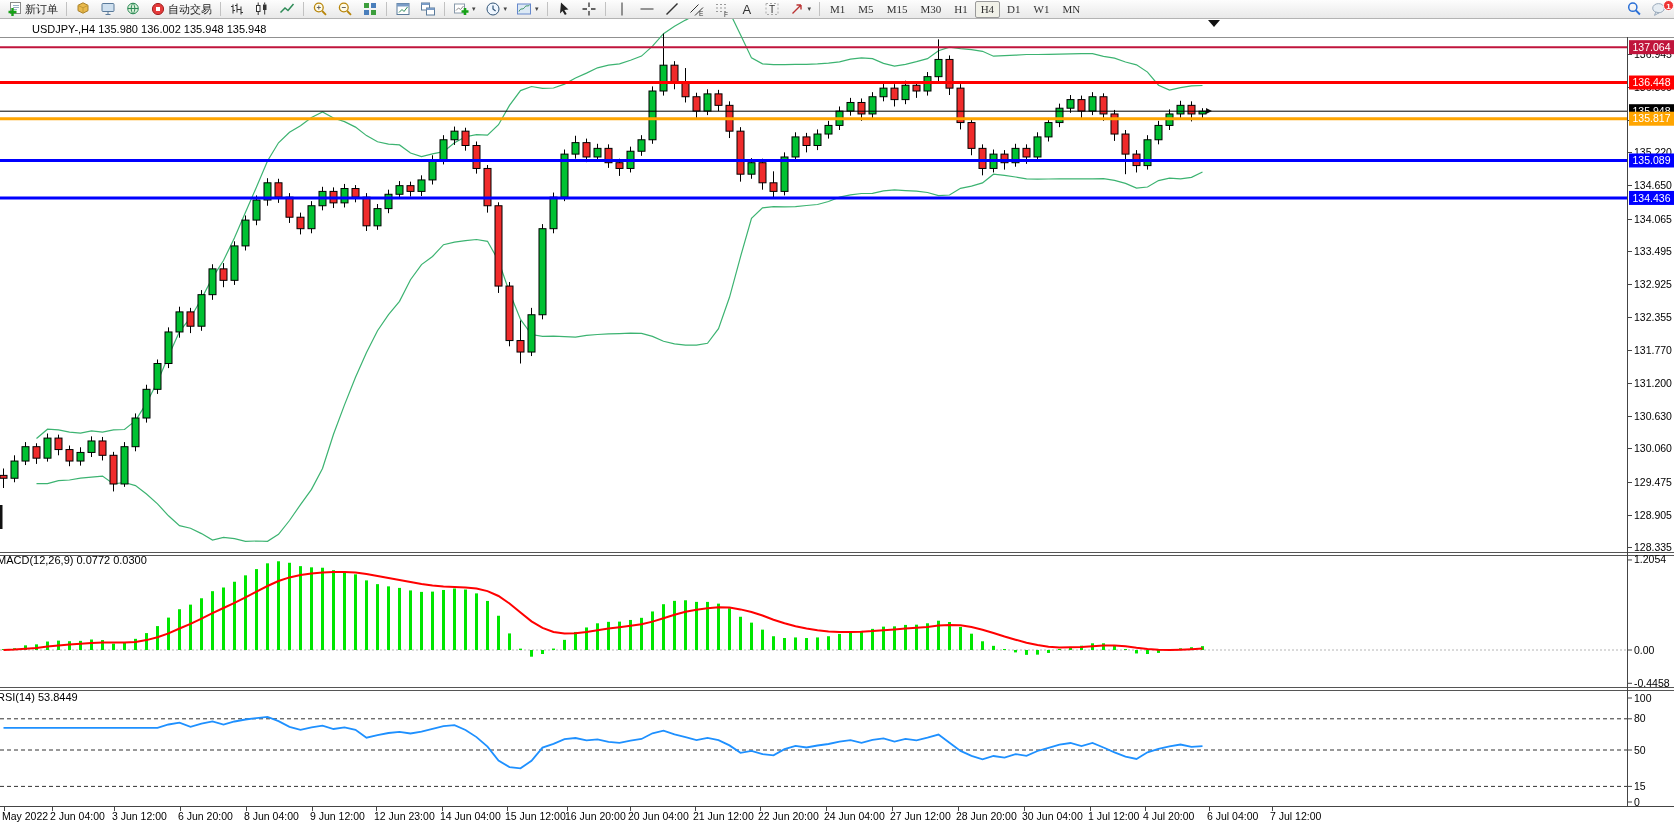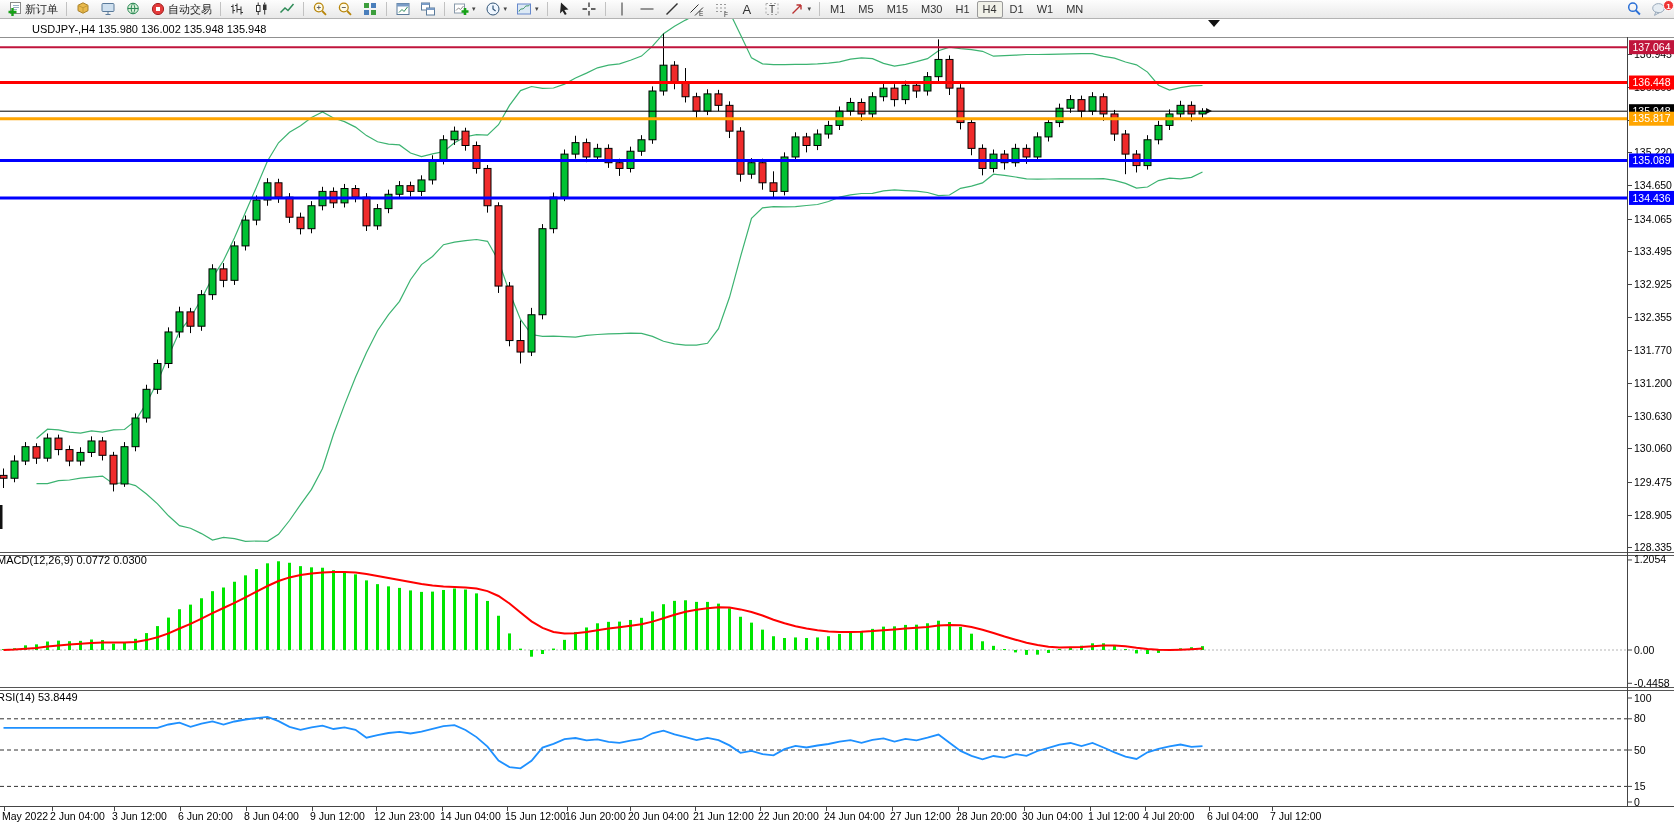--- a/index.html
+++ b/index.html
@@ -10,21 +10,21 @@
            background:linear-gradient(#fdfdfd,#e9e9e9);
            border-bottom:1px solid #b3b3b3;display:flex;align-items:center;
            padding:0 3px;gap:1px;z-index:10;}
   .tb-btn{height:17px;display:flex;align-items:center;gap:2px;padding:0 3px;
           font-size:11px;color:#222;border:1px solid transparent;border-radius:2px;cursor:default;white-space:nowrap;}
   .tb-btn.active{border:1px solid #9a9a9a;background:#f1f1e8;}
   .tb-btn svg{display:block;}
   .tb-sep{width:1px;height:14px;background:#c2c2c2;margin:0 3px;flex:0 0 1px;}
   .tb-drop{font-size:7px;color:#444;margin-left:1px;}
   .tb-spacer{flex:1;}
-  .tf-btn{padding:0 5px;color:#333;}
+  .tf-btn{padding:0 5px;color:#333;font-family:Liberation Serif, serif;}
   .notif-wrap{position:relative;}
   .notif-badge{position:absolute;top:-2px;right:-4px;background:#e33;color:#fff;
                border-radius:50%;width:11px;height:11px;font-size:8px;line-height:11px;
                text-align:center;font-weight:bold;border:1px solid #fff;}
   .chart-title{position:absolute;left:4px;top:23px;font-size:11px;color:#000;z-index:5;margin-left:28px;}
   #chart{position:absolute;top:18px;left:0;}
   text{font-family:"Liberation Sans",sans-serif;}
 </style>
 </head>
 <body>

